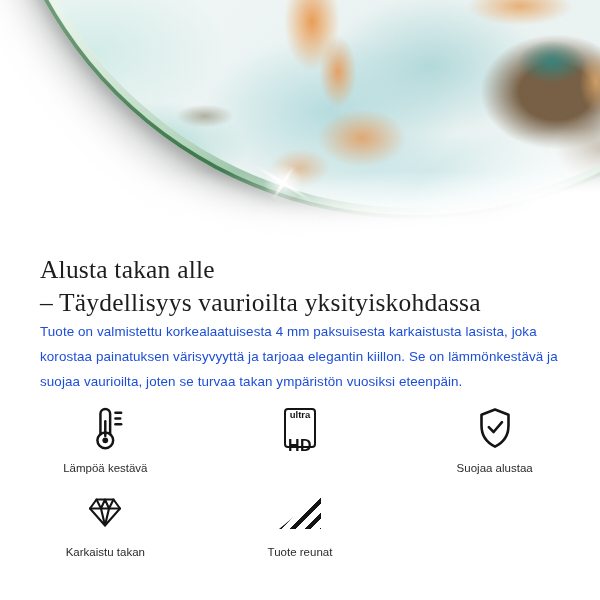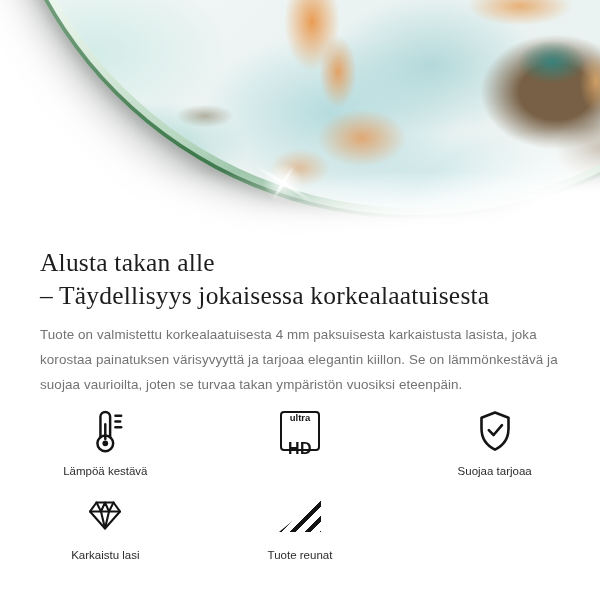--- a/index.html
+++ b/index.html
@@ -50,32 +50,32 @@
   .sparkle::after  { width:38px; height:2.5px; transform:translate(-50%,-50%) rotate(-58deg); }
 
   .hero-fog { position:absolute; inset:0;
     background:
       radial-gradient(ellipse 240px 130px at 580px 225px, #fff 25%, rgba(255,255,255,0) 75%),
       radial-gradient(ellipse 280px 110px at 430px 252px, #fff 22%, rgba(255,255,255,0) 75%),
       linear-gradient(to bottom, rgba(255,255,255,0) 72%, rgba(255,255,255,.85) 93%, #fff 100%); }
 
   
   .content { padding:0 40px; }
-  h1 { margin-top:8px; font-family:"Liberation Serif","DejaVu Serif",serif;
+  h1 { margin-top:15px; font-family:"Liberation Serif","DejaVu Serif",serif;
        font-weight:400; font-size:25.5px; line-height:33px; color:#1d1d1d; letter-spacing:.2px; }
-  .description { margin-top:10px; font-size:13.4px; line-height:25px; color:#737373; letter-spacing:.1px; }
+  .description { font-size:13.4px; line-height:25px; color:#1d4ed8; letter-spacing:.1px; }
 
   
   .features { display:grid; grid-template-columns:repeat(3,1fr); row-gap:14px;
               padding:0 8px; margin-top:10px; }
   .feature { display:flex; flex-direction:column; align-items:center; }
   .f-icon { height:48px; display:flex; align-items:center; justify-content:center; margin-bottom:10px; }
   .f-label { font-size:11.5px; color:#2b2b2b; text-align:right; }
 
-  .icon-uhd { width:40px; height:40px; border:2.5px solid #141414; border-radius:4px;
+  .icon-uhd { width:32px; height:40px; border:2.5px solid #141414; border-radius:4px;
     display:flex; flex-direction:column; align-items:center; justify-content:flex-start;
     font-weight:bold; line-height:1; color:#141414; }
   .uhd-top { font-size:9.5px; }
   .uhd-bottom { font-size:16px; margin-top:18px; letter-spacing:.5px; }
 
   .icon-stripes { width:42px; height:34px;
     background:repeating-linear-gradient(135deg,#141414 0 4.5px, transparent 4.5px 10.5px);
     clip-path:polygon(0 100%, 100% 0, 100% 100%); }
 
   .icon-thickness { display:flex; flex-direction:column; align-items:center; }
@@ -98,21 +98,21 @@
     <div class="plate-rim-dark"></div>
     <div class="plate-rim-light"></div>
     <div class="plate-face"></div>
     <div class="sparkle"></div>
     <div class="hero-fog"></div>
   </div>
 
   <div class="content">
     <h1>
       <span style="display:block">Alusta takan alle</span>
-      <span style="display:block">– Täydellisyys jokaisessa korkealaatuisesta</span>
+      <span style="display:block">– Täydellisyys vaurioilta yksityiskohdassa</span>
     </h1>
     <p class="description">Tuote on valmistettu korkealaatuisesta 4 mm paksuisesta karkaistusta lasista, joka korostaa painatuksen värisyvyyttä ja tarjoaa elegantin kiillon. Se on lämmönkestävä ja suojaa vaurioilta, joten se turvaa takan ympäristön vuosiksi eteenpäin.</p>
   </div>
 
   <div class="features">
 
     <div class="feature">
       <div class="f-icon">
         <svg width="38" height="46" viewBox="0 0 40 48" fill="none" stroke="#141414" stroke-width="2.6" stroke-linecap="round">
           <path d="M15.2 30.5 V9 a5.1 5.1 0 0 1 10.2 0 V30.5"></path>
@@ -136,33 +136,33 @@
       </div>
     </div>
 
     <div class="feature">
       <div class="f-icon">
         <svg width="40" height="44" viewBox="0 0 40 44" fill="none" stroke="#141414" stroke-width="2.6" stroke-linecap="round" stroke-linejoin="round">
           <path d="M20 3.5 L33.5 8.7 V19.5 C33.5 29.5 28.2 36.6 20 40.6 C11.8 36.6 6.5 29.5 6.5 19.5 V8.7 Z"></path>
           <path d="M13.8 21.2 L18.6 26 L27 16.2"></path>
         </svg>
       </div>
-      <div class="f-label">Suojaa tarjoaa</div>
+      <div class="f-label">Suojaa alustaa</div>
     </div>
 
     <div class="feature">
       <div class="f-icon">
         <svg width="40" height="36" viewBox="0 0 40 36" fill="none" stroke="#141414" stroke-width="2.1" stroke-linecap="round" stroke-linejoin="round">
           <path d="M11.5 5.5 L28.5 5.5 L35 14.5 L20 31.5 L5 14.5 Z"></path>
           <path d="M5 14.5 H35"></path>
           <path d="M11.5 5.5 L16 14.5 L20 5.5 L24 14.5 L28.5 5.5"></path>
           <path d="M16 14.5 L20 31.5 M24 14.5 L20 31.5"></path>
         </svg>
       </div>
-      <div class="f-label">Karkaistu lasi</div>
+      <div class="f-label">Karkaistu takan</div>
     </div>
 
     <div class="feature">
       <div class="f-icon">
         <div class="icon-stripes"></div>
       </div>
       <div class="f-label">Tuote reunat</div>
     </div>
 
 

